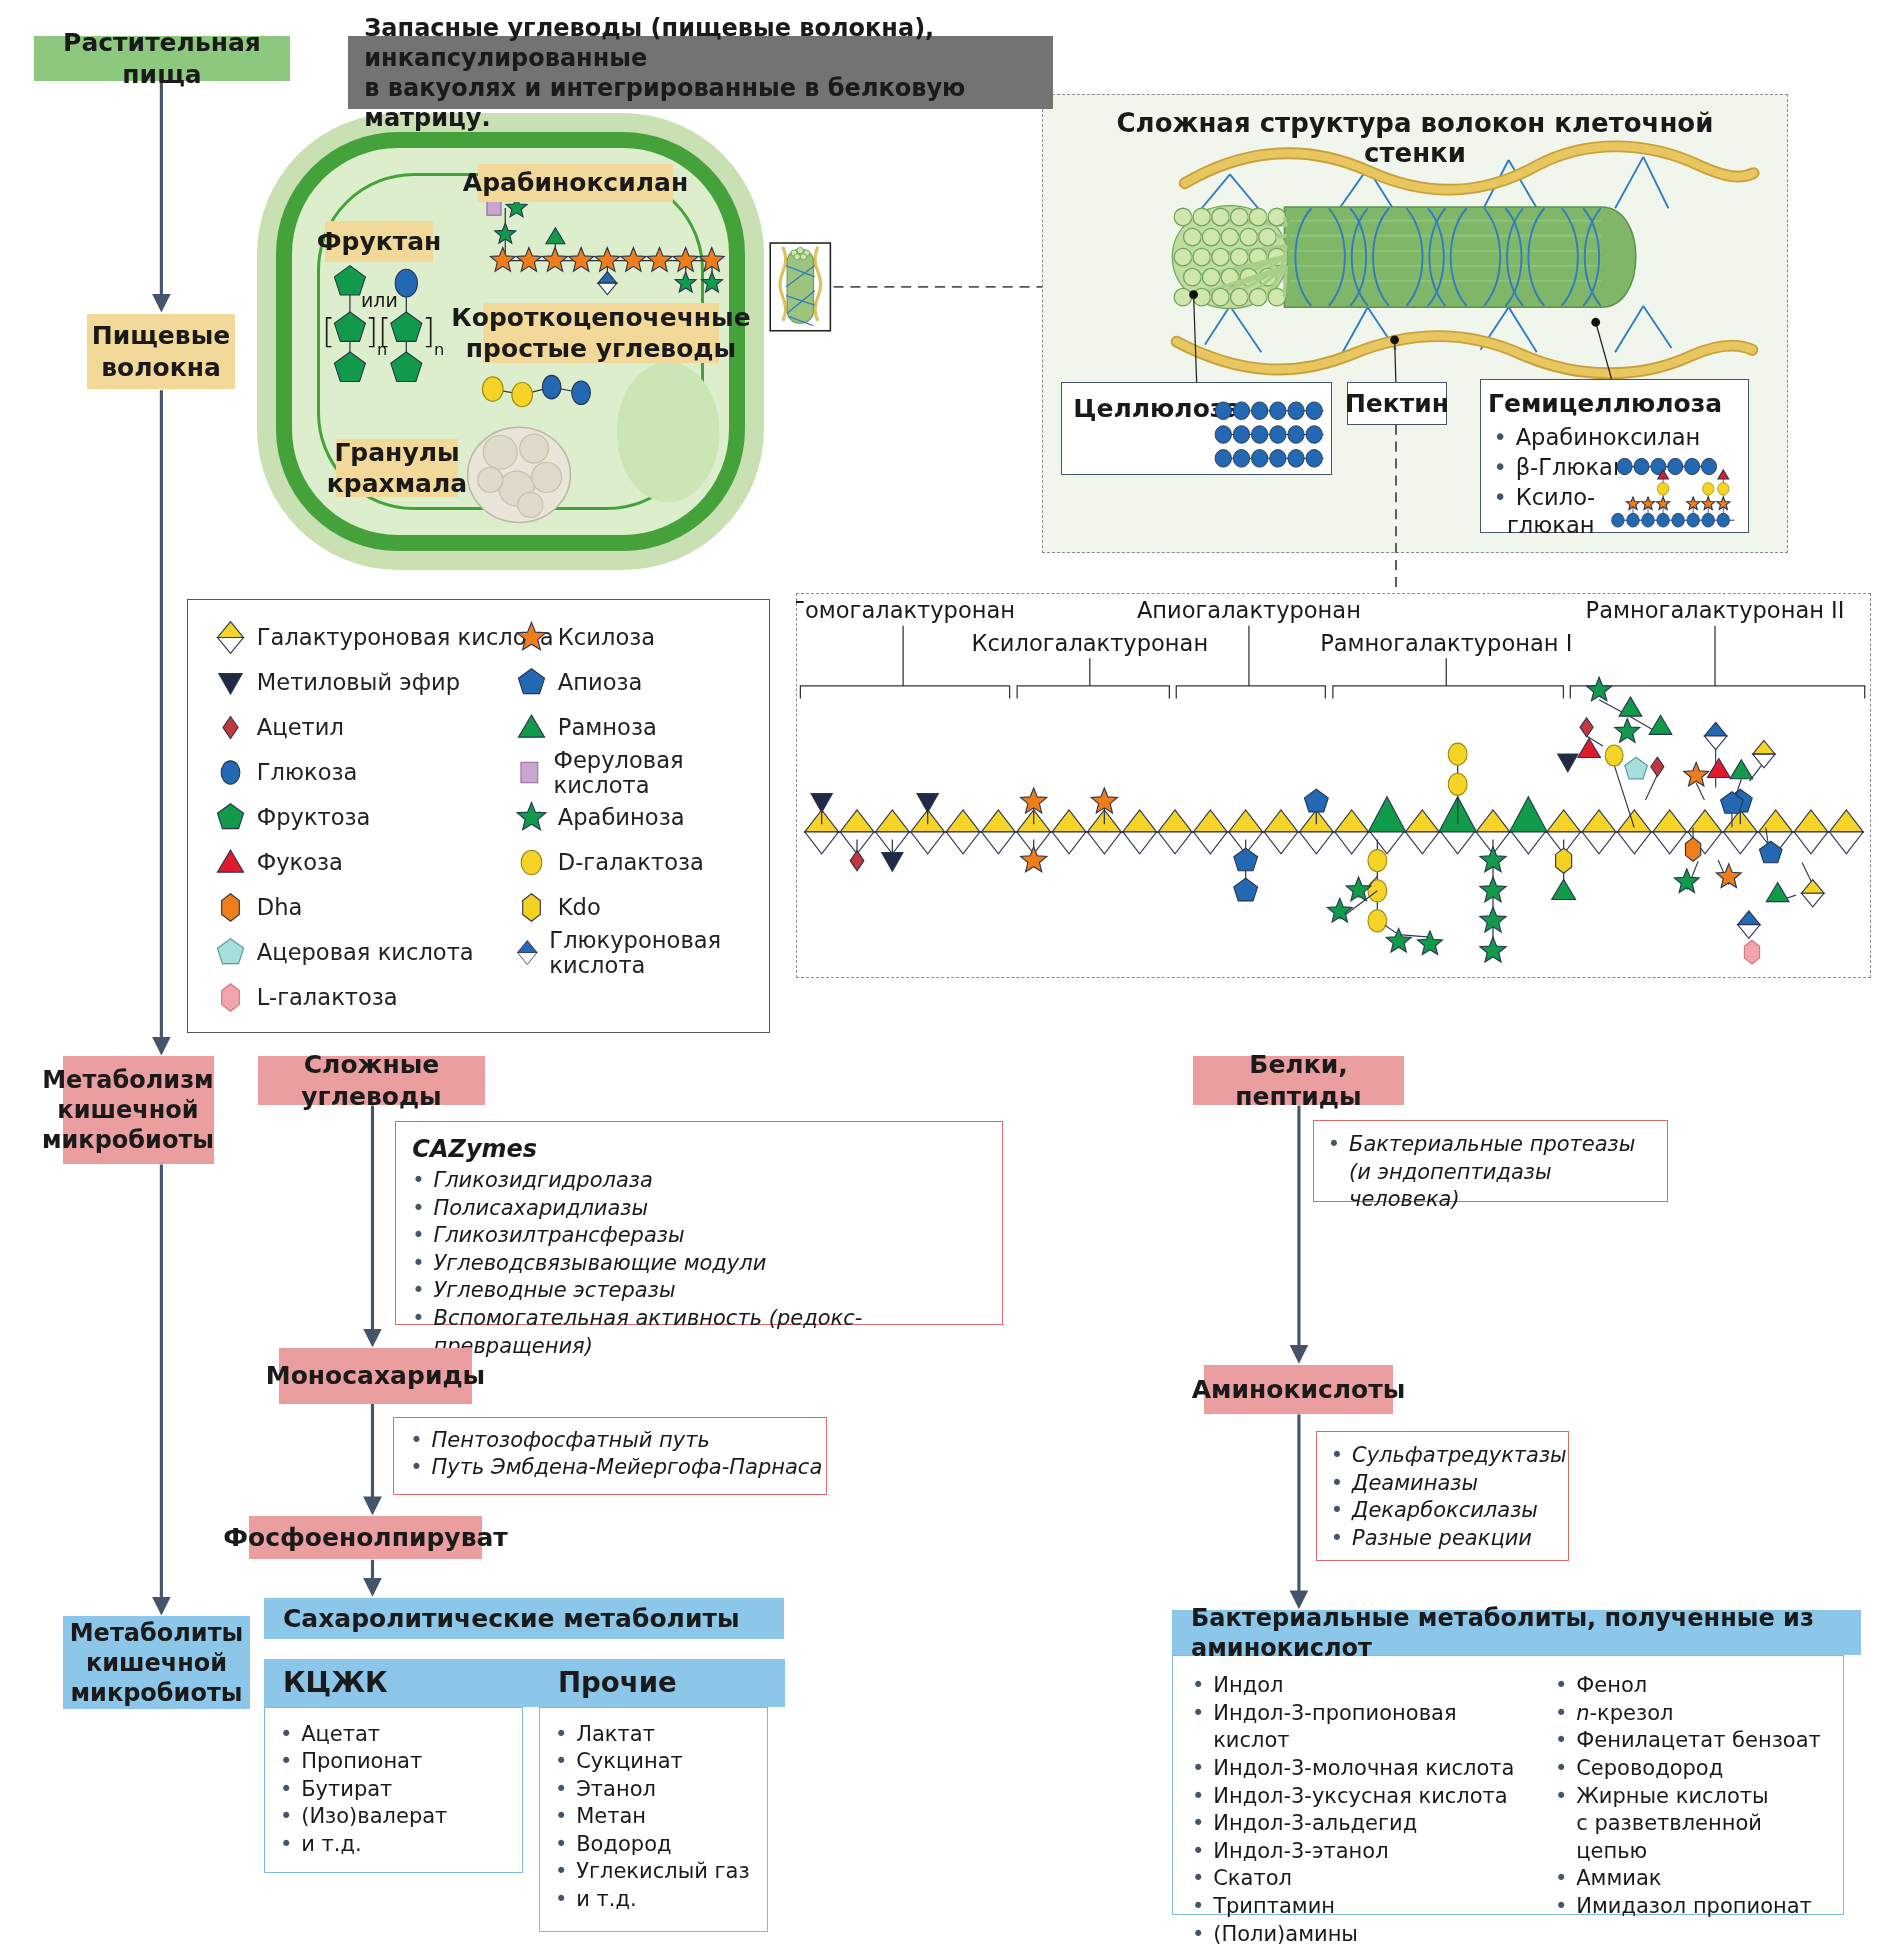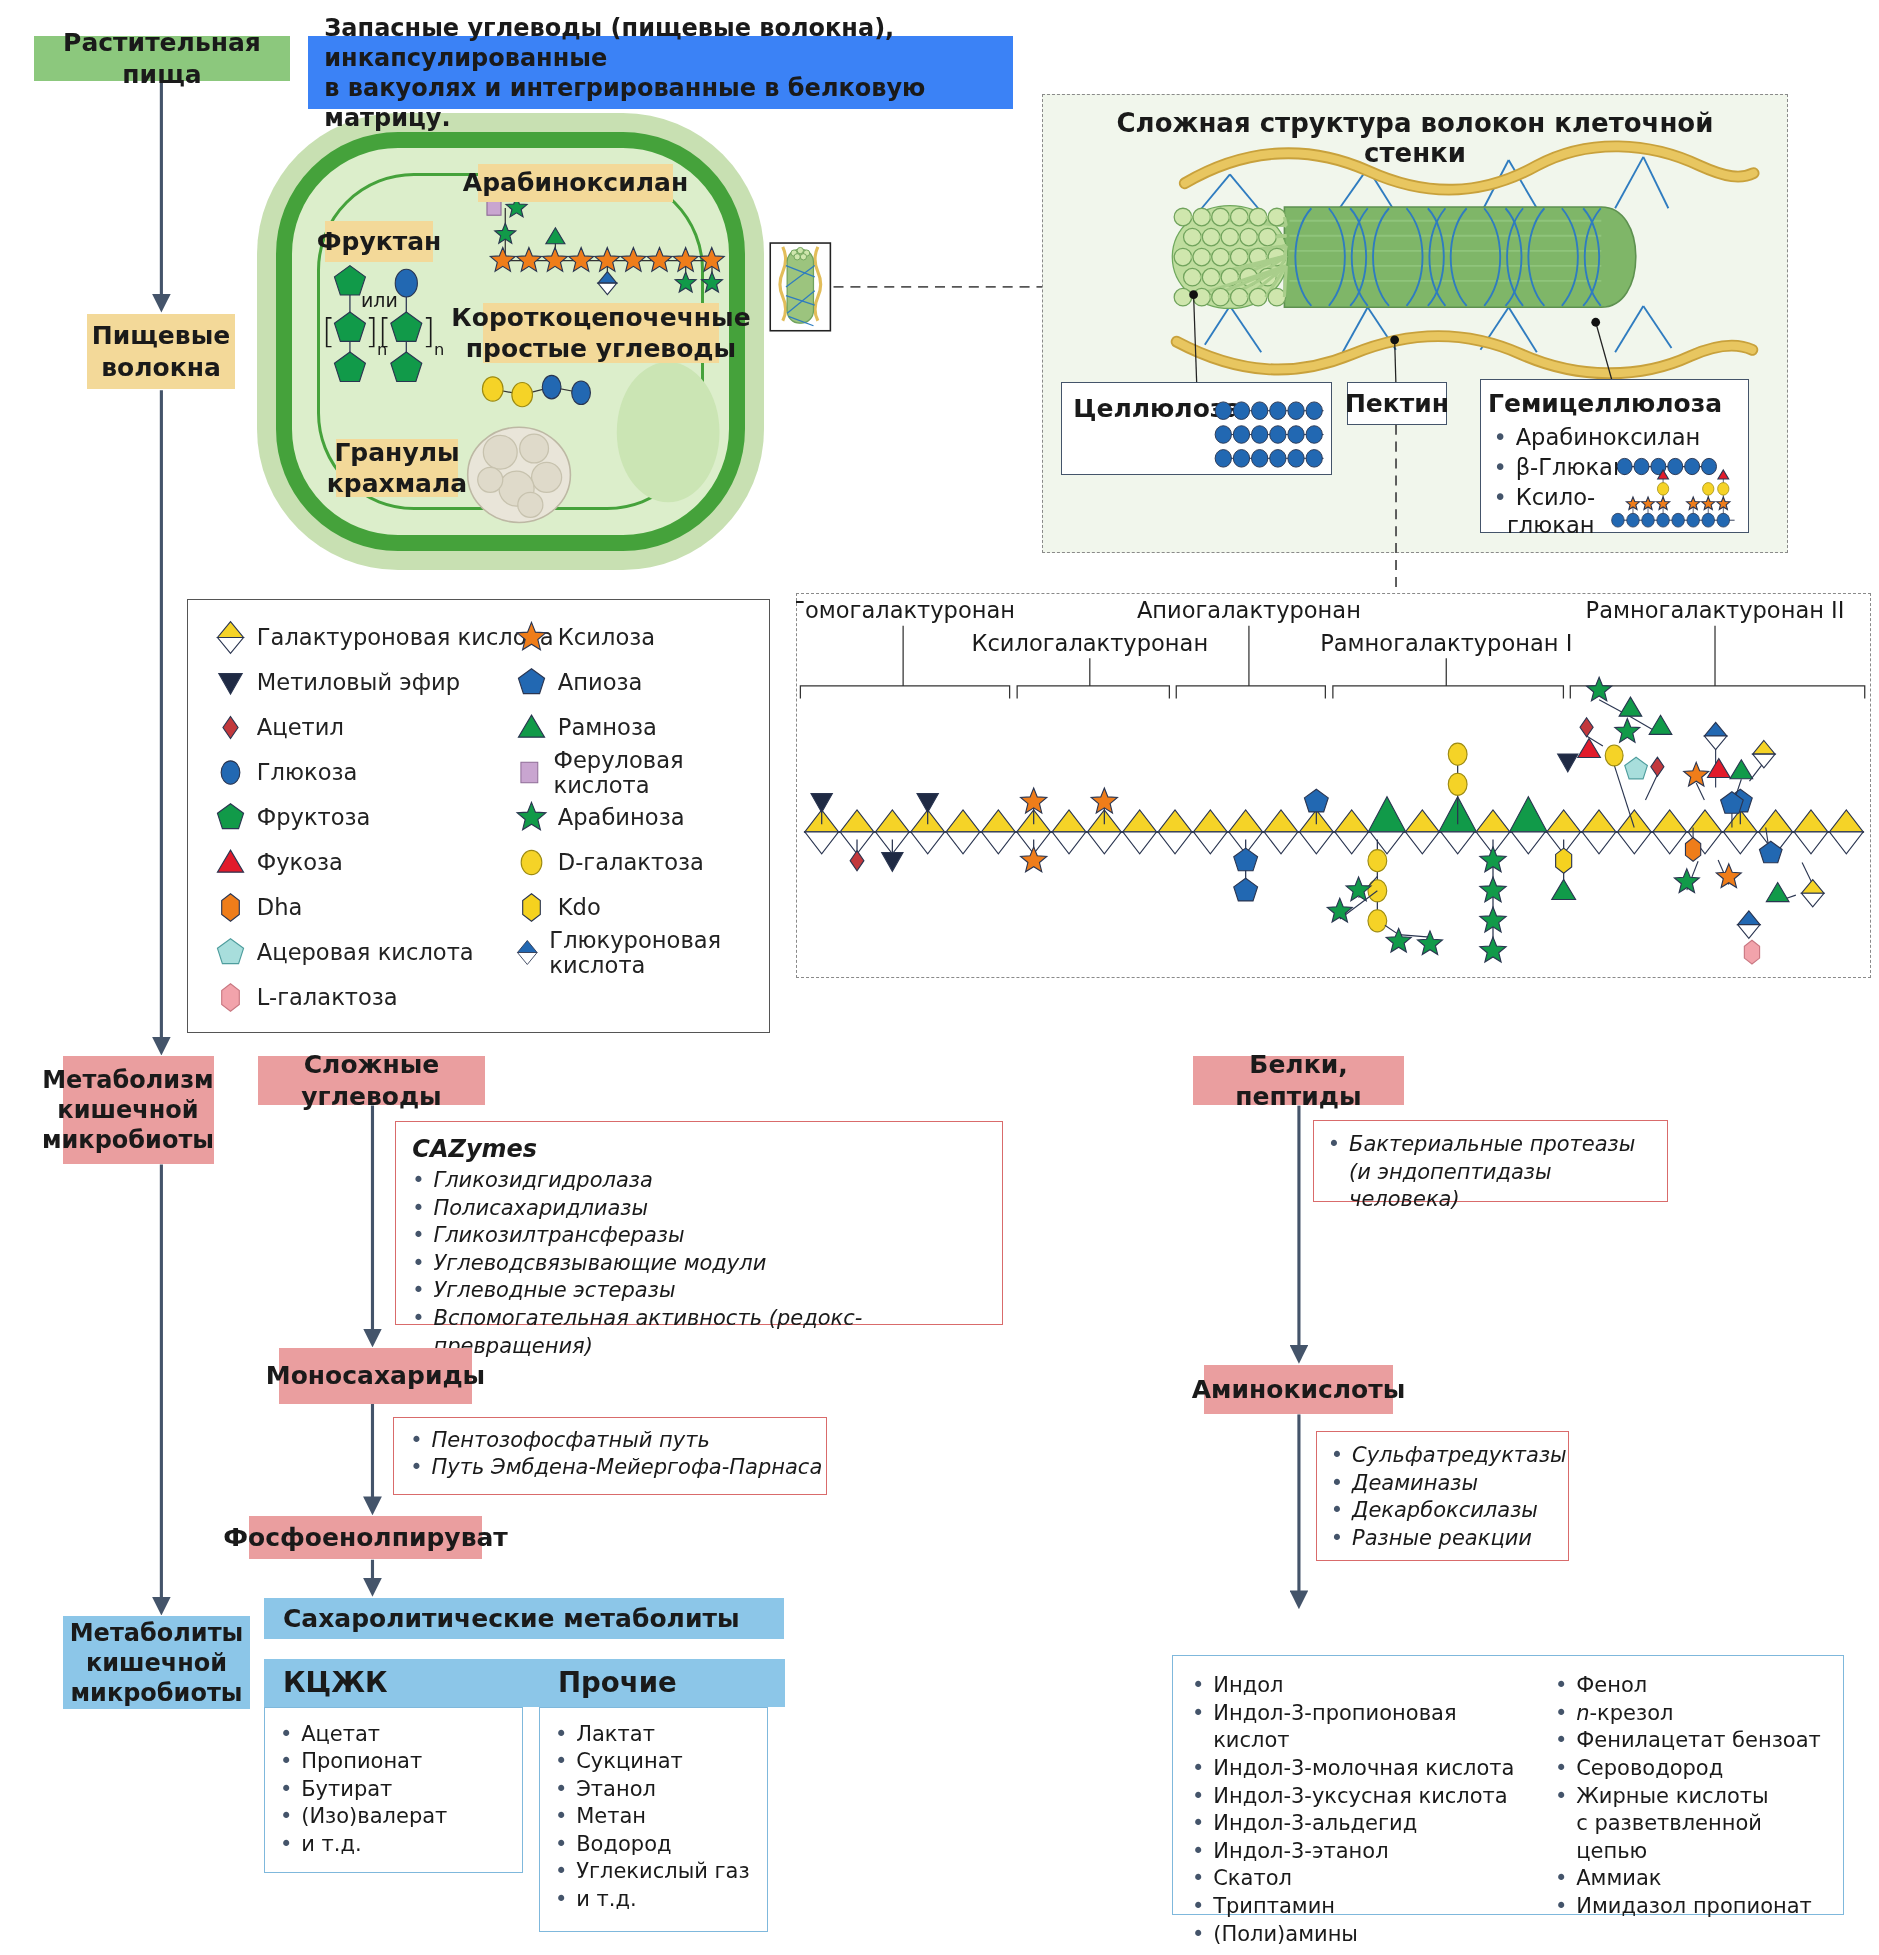--- a/index.html
+++ b/index.html
@@ -2,21 +2,21 @@
 <html style="font-size:10px"><head>
 <meta charset="utf-8">
 <style>
   html,body{margin:0;padding:0;background:#fff;}
   #canvas{position:relative;width:1880px;height:1955px;background:#ffffff;
     font-family:"DejaVu Sans","Liberation Sans",sans-serif;color:#1a1a1a;overflow:hidden;}
   .abs{position:absolute;}
   .box{position:absolute;display:flex;align-items:center;justify-content:center;
     text-align:center;font-weight:bold;line-height:1.25;}
   .green{background:#8CC87D;}
-  .banner{background:#3b82f6;justify-content:center;text-align:left;}
+  .banner{background:#737373;justify-content:center;text-align:left;margin-left:40px;}
   .tan{background:#F3D999;}
   .pink{background:#EA9E9F;}
   .blue{background:#8CC6E8;}
   .blue.lefttext{justify-content:flex-start;text-align:left;padding-left:19px;}
   .outline-red{position:absolute;background:#fff;border:1.9px solid #D96B6B;font-style:italic;}
   .outline-blue{position:absolute;background:#fff;border:1.3px solid #7FB8DC;}
   .whitebox{position:absolute;background:#fff;border:1.3px solid #44546A;}
   .dashedbox{position:absolute;border:1.9px dashed #8a8a8a;box-sizing:border-box;}
   .list{position:absolute;font-size:21px;line-height:27.6px;}
   .list .li{display:flex;}
@@ -434,20 +434,21 @@
         <div class="li">
           <span class="bullet">•</span>
           <span>Декарбоксилазы</span>
         </div>
         <div class="li">
           <span class="bullet">•</span>
           <span>Разные реакции</span>
         </div>
       </div>
   </div>
+  <div class="box blue lefttext lbl" style="left:1172px;top:1610px;width:670px;height:45px;font-size:24px;">Бактериальные метаболиты, полученные из аминокислот</div>
   <div class="outline-blue z10" style="left:1172px;top:1655px;width:670px;height:258px;">
     <div class="list" style="left:19px;top:16.3px;width:338px;" id="aa-col1">
         <div class="li">
           <span class="bullet">•</span>
           <span>Индол</span>
         </div>
         <div class="li">
           <span class="bullet">•</span>
           <span>Индол-3-пропионовая кислот</span>
         </div>

